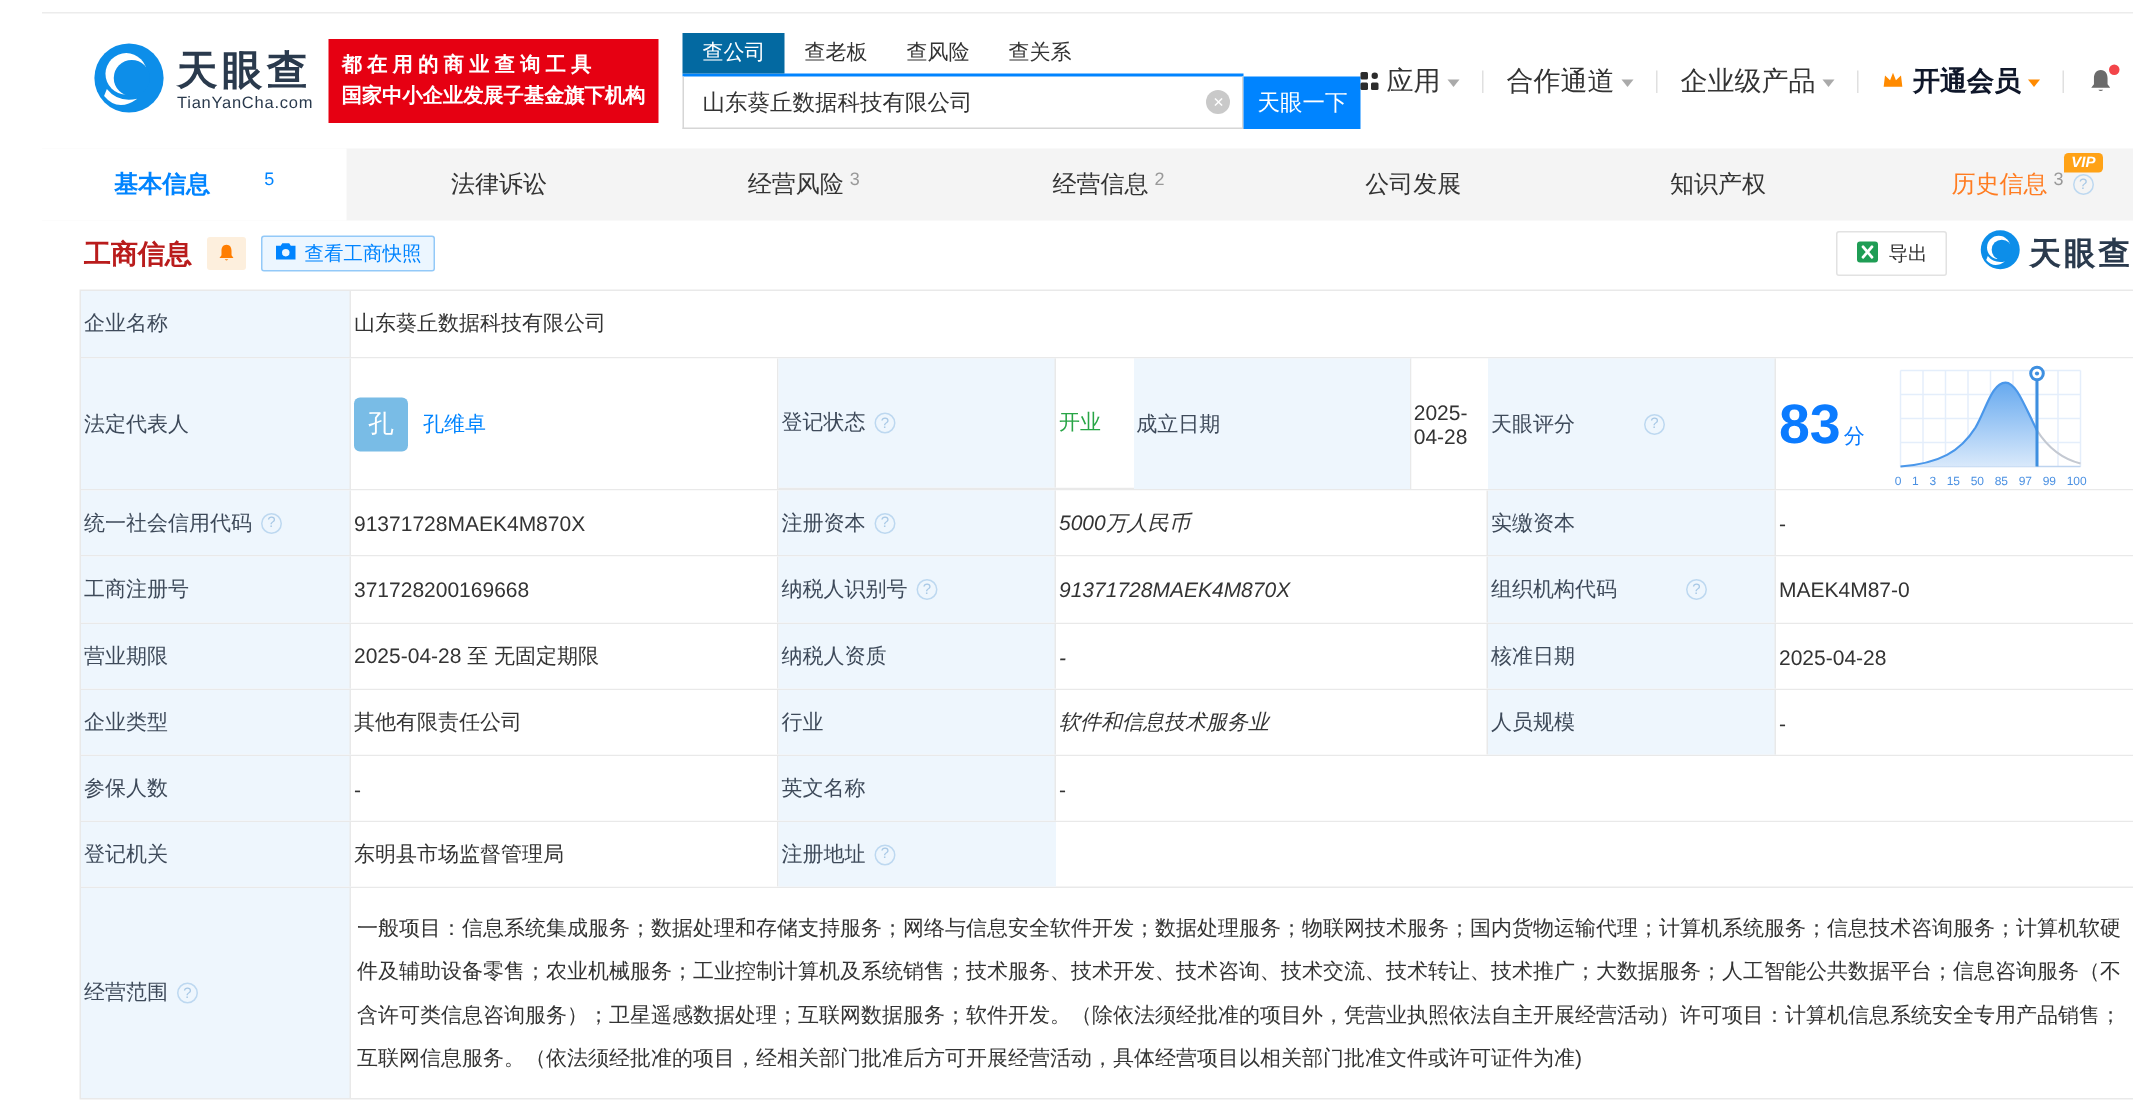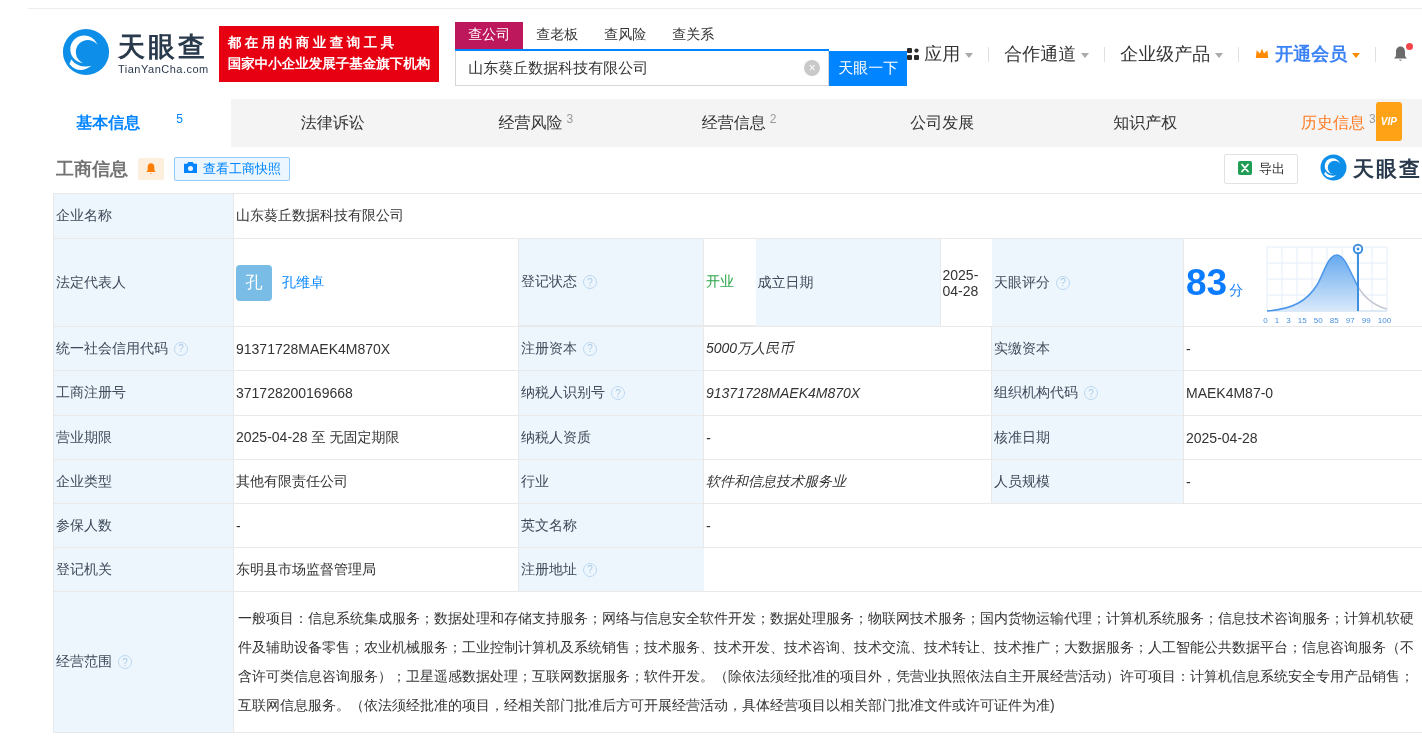--- a/index.html
+++ b/index.html
@@ -13,70 +13,70 @@
   .logo-text { display:flex; flex-direction:column; line-height:1.05; }
   .logo-title { font-size:27px; font-weight:bold; color:#2a3a4d; letter-spacing:3px; }
   .logo-domain { font-size:11px; color:#2a3a4d; letter-spacing:.5px; margin-top:3px; }
   .slogan { margin-left:10px; background:#e60012; color:#fff; padding:7px 9px; font-size:13.5px; font-weight:bold; line-height:1.55; white-space:nowrap; }
   .slogan-l1 { letter-spacing:3.5px; display:block; }
   .slogan-l2 { letter-spacing:0; display:block; }
 
   .search { margin-left:16px; width:452px; display:grid; grid-template-columns:374px 78px; }
   .search-tabs { grid-column:1 / 2; display:flex; align-items:flex-end; border-bottom:2px solid #0084ff; }
   .stab { font-size:14px; color:#333; padding:4px 13px 5px; cursor:pointer; white-space:nowrap; }
-  .stab.active { background:#be185d; color:#fff; }
+  .stab.active { background:#0369a1; color:#fff; }
   .input-wrap { grid-column:1/2; height:35px; border:1px solid #d6d6d6; border-top:none; display:flex; align-items:center; padding:0 8px 0 12px; }
   .input-wrap input { flex:1; border:none; outline:none; font-size:15px; color:#333; font-family:inherit; }
   .clear-icon { width:16px; height:16px; border-radius:50%; background:#c9c9c9; color:#fff; font-size:12px; line-height:16px; text-align:center; cursor:pointer; flex:0 0 16px; }
   .search-btn { grid-column:2/3; grid-row:2/3; height:35px; background:#0084ff; color:#fff; border:none; font-size:15px; cursor:pointer; font-family:inherit; }
 
   .topnav { margin-left:auto; padding-right:26px; display:flex; align-items:center; gap:15px; font-size:18px; color:#333; }
   .nav-item { display:flex; align-items:center; gap:5px; cursor:pointer; white-space:nowrap; }
   .caret { width:0; height:0; border-left:4px solid transparent; border-right:4px solid transparent; border-top:5px solid #aaa; margin-top:2px; }
   .nav-sep { width:1px; height:15px; background:#e0e0e0; }
-  .nav-vip { color:#3b82f6; font-weight:bold; }
+  .nav-vip { color:#0f172a; font-weight:bold; }
   .nav-vip .caret { border-top-color:#ff8a00; }
   .grid-icon { display:grid; grid-template-columns:5px 5px; grid-template-rows:5px 5px; gap:2px; }
   .grid-icon i { background:#2c2c2c; border-radius:1px; }
   .grid-icon i:nth-child(2) { border-radius:50%; transform:scale(.85); }
   .bell-wrap { position:relative; cursor:pointer; display:flex; }
   .bell-dot { position:absolute; top:-2px; right:-3px; width:7px; height:7px; border-radius:50%; background:#f3454a; }
 
   
   .mtabs { height:48px; background:#f4f4f4; display:flex; }
   .mtab { flex:1; display:flex; align-items:center; justify-content:center; font-size:16px; color:#333; cursor:pointer; position:relative; }
   .mtab.active { background:#fff; color:#0084ff; font-weight:bold;gap:32px; }
   .mtab-count { font-size:12px; color:#999; margin-left:4px; position:relative; top:-4px; font-weight:normal; }
   .mtab.active .mtab-count { color:#0084ff; }
   .mtab.highlight { color:#ff7c21; }
-  .vip-badge { position:absolute; top:3px; right:48px; background:#ffa216; color:#fff; font-size:10px; font-style:italic; font-weight:bold; padding:14px 5px; border-radius:3px 3px 3px 0; }
+  .vip-badge { position:absolute; top:3px; right:48px; background:#ffa216; color:#fff; font-size:10px; font-style:italic; font-weight:bold; padding:1px 5px; border-radius:3px 3px 3px 0; }
 
   
   .toolbar { height:44px; display:flex; align-items:center; padding:0 28px; }
-  .sec-title { font-size:18px; font-weight:bold; color:#737373; }
+  .sec-title { font-size:18px; font-weight:bold; color:#b91c1c; }
   .bell-chip { margin-left:10px; width:26px; height:22px; background:#fdefdd; border-radius:2px; display:flex; align-items:center; justify-content:center; cursor:pointer; }
   .snap-btn { margin-left:10px; height:24px; padding:0 8px; border:1px solid #93c9f8; background:#ecf6ff; color:#0084ff; font-size:13px; display:flex; align-items:center; gap:5px; cursor:pointer; border-radius:2px; font-family:inherit; }
   .toolbar-right { margin-left:auto; display:flex; align-items:center; gap:22px; }
   .export-btn { height:30px; padding:0 12px; border:1px solid #e2e2e2; background:#fff; border-radius:2px; font-size:13px; color:#333; display:flex; align-items:center; gap:6px; cursor:pointer; font-family:inherit; }
   .brand { display:flex; align-items:center; gap:6px; }
   .brand-name { font-size:21px; font-weight:bold; color:#2a3a4d; letter-spacing:2px; }
 
   
   .info-table { margin:2px 25px 0; border:1px solid #e9e9e9; font-size:14px; color:#333; }
   .trow { display:flex; border-bottom:1px solid #e9e9e9; }
   .trow:last-child { border-bottom:none; }
   .cell { display:flex; align-items:center; padding:0 2px; border-right:1px solid #e9e9e9; }
   .cell:last-child { border-right:none; }
   .lab { background:#eef6fd; color:#3e4a5a; }
   .val { background:#fff; }
   .w-l1 { width:180px; flex:0 0 180px; }
   .w-v1 { width:285px; flex:0 0 285px; }
   .w-l2 { width:185px; flex:0 0 185px; }
   .w-v2 { width:288px; flex:0 0 288px;font-style:italic; }
-  .w-l3 { width:192px; flex:0 0 192px; }
+  .w-l3 { width:192px; flex:0 0 192px;gap:40px; }
   .flex1 { flex:1; }
   .h45 { height:45px; } .h44 { height:44px; } .h88 { height:88px; }
   .mid-col { width:473px; flex:0 0 473px; display:flex; flex-direction:row; }
   .mid-row { display:flex; flex:1; border-bottom:1px solid #e9e9e9; }
   .mid-row:last-child { border-bottom:none; }
   .help { display:inline-flex; align-items:center; justify-content:center; width:14px; height:14px; border-radius:50%; border:1px solid #bdd8f0; color:#a9c9e6; font-size:10px; margin-left:6px; cursor:pointer; flex:0 0 14px; }
   .green { color:#28a546; }
   .link { color:#0084ff; cursor:pointer; }
   .avatar { width:36px; height:36px; border-radius:4px; background:#79bce6; color:#fff; font-size:17px; display:flex; align-items:center; justify-content:center; margin-right:10px; cursor:pointer; flex:0 0 36px; }
   .score-cell { gap:20px; padding-right:8px; }

